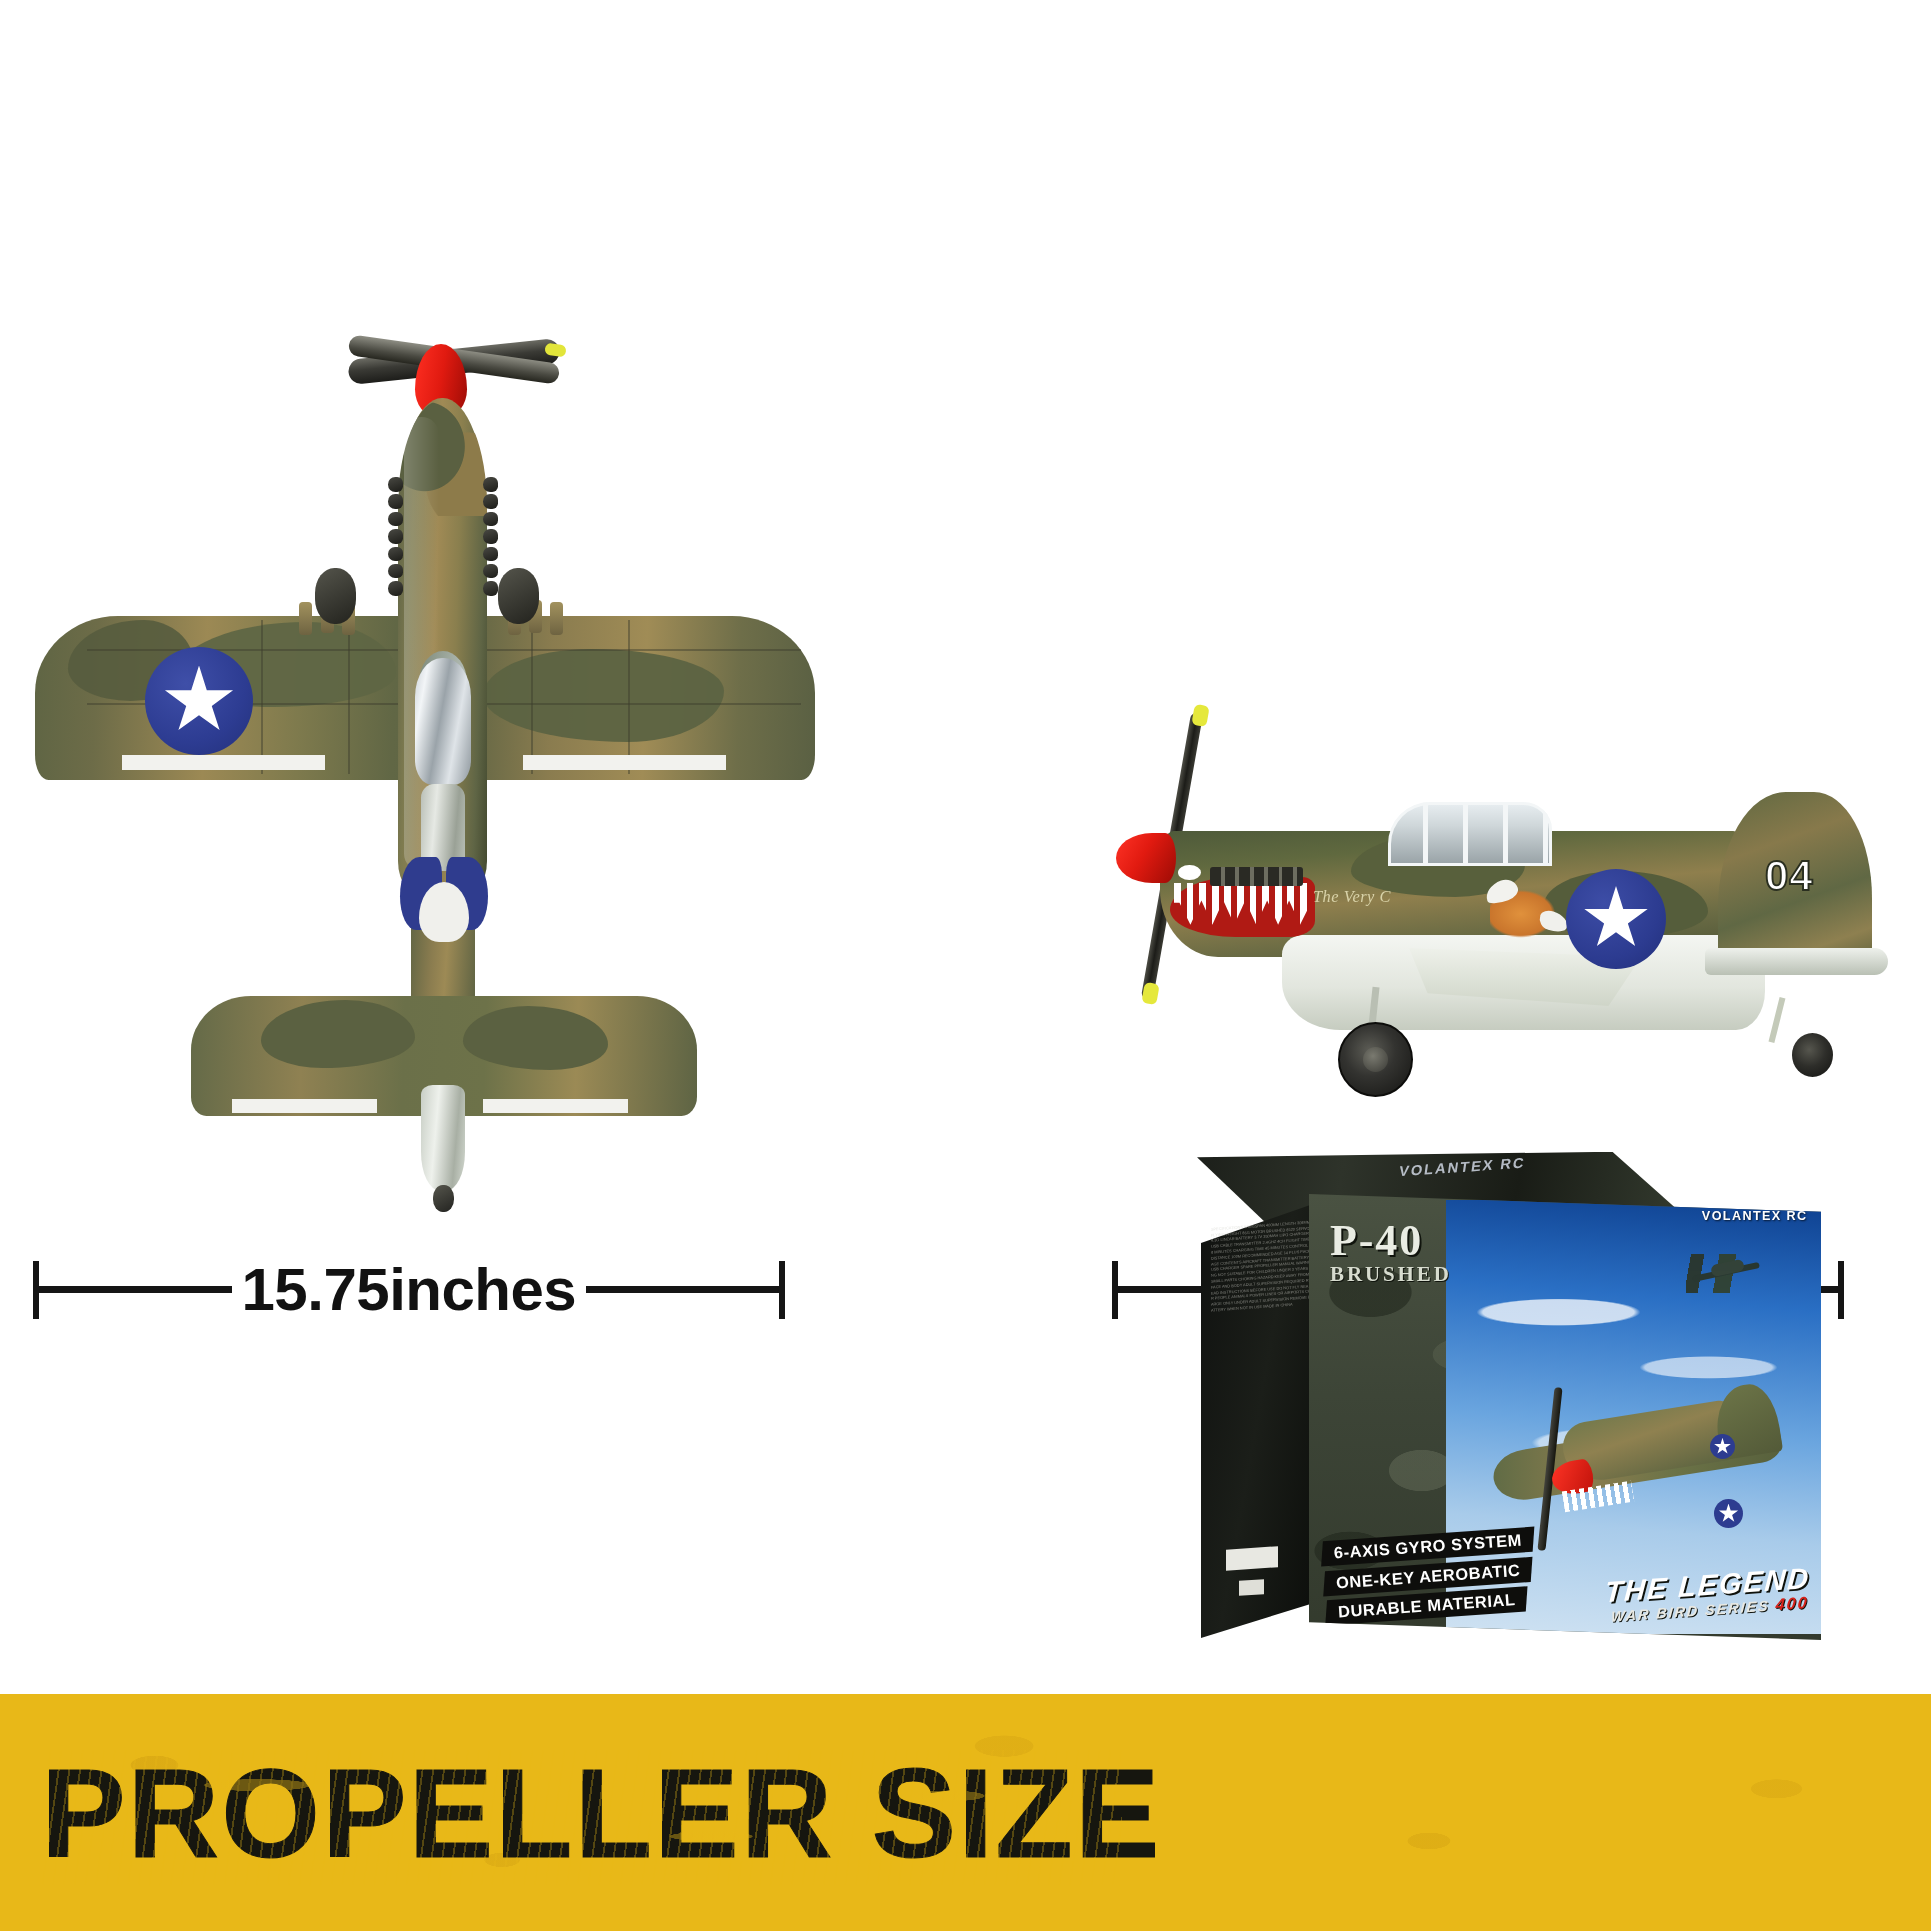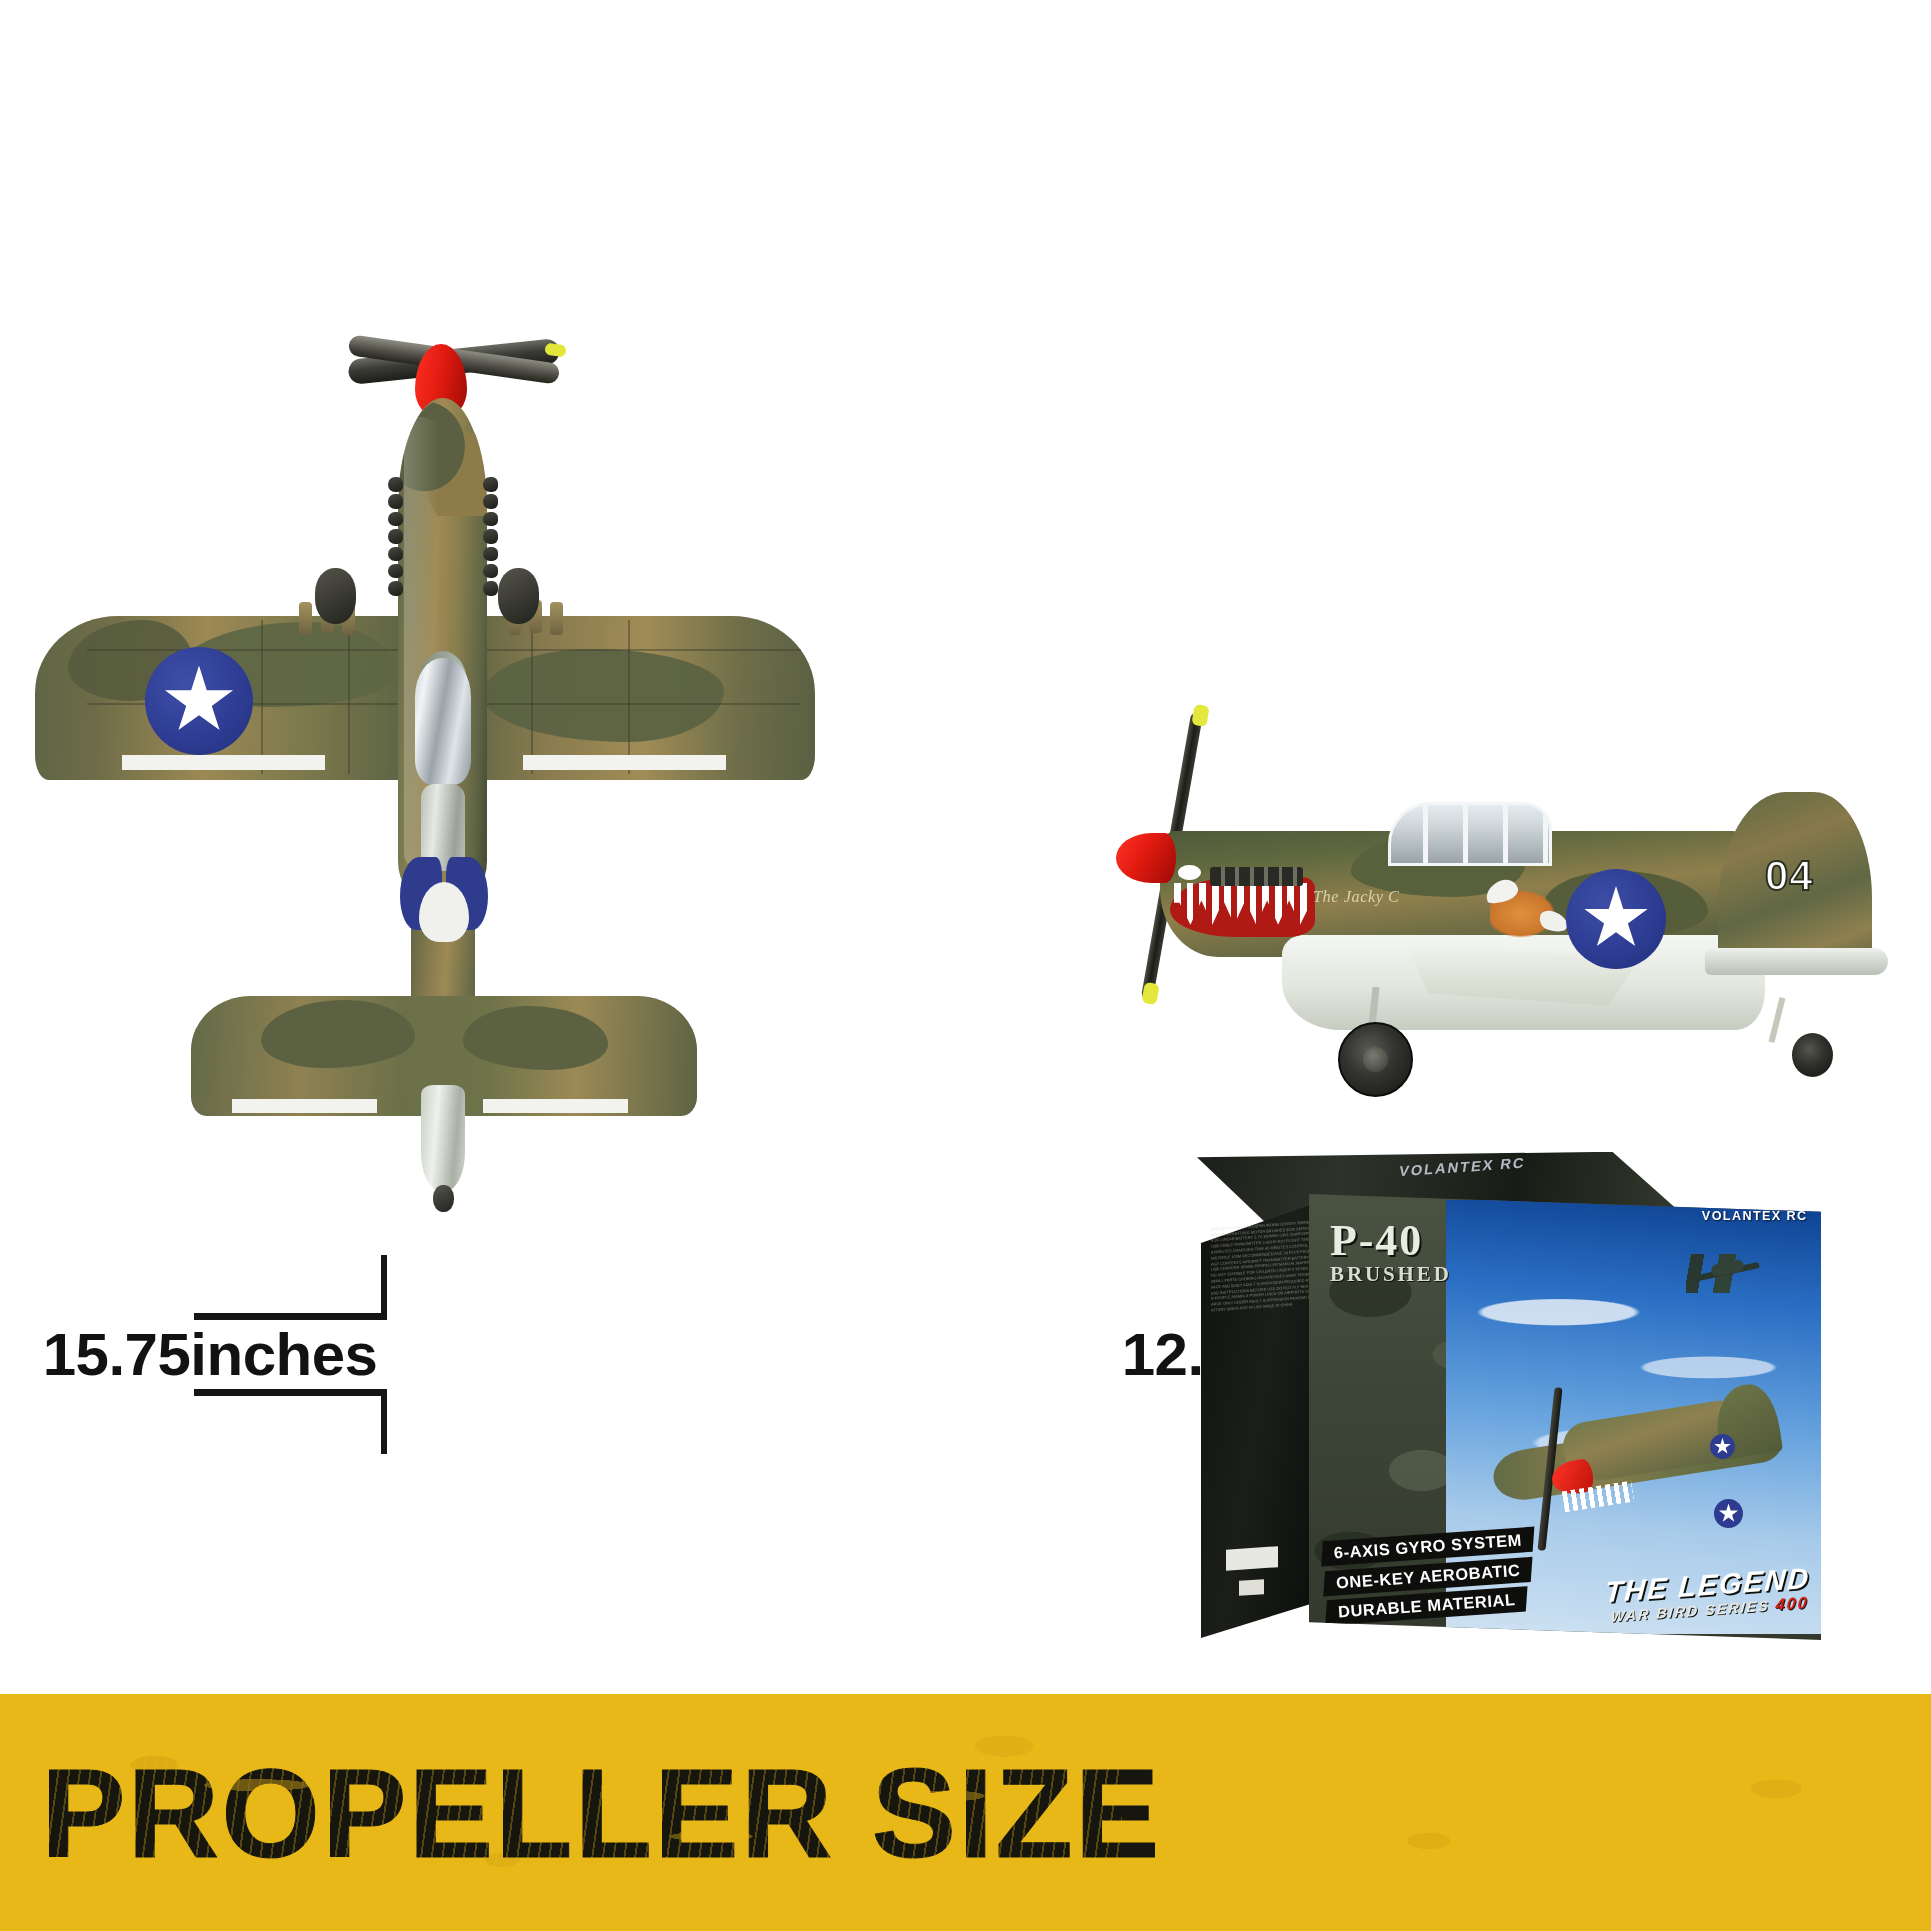--- a/index.html
+++ b/index.html
@@ -182,21 +182,21 @@
   .ps-wheel-main{position:absolute;left:228px;top:315px;width:75px;height:75px;border-radius:50%;
     background:radial-gradient(circle at 42% 38%,#5d5d56 0%,#333330 42%,#141412 100%);
     border:2.9px solid #0d0d0b;box-sizing:border-box;}
   .ps-wheel-hub{position:absolute;left:253px;top:340px;width:25px;height:25px;border-radius:50%;
     background:radial-gradient(circle at 40% 36%,#7a7a70,#3a3a35);}
   .ps-wheel-tail{position:absolute;left:682px;top:326px;width:41px;height:44px;border-radius:50%;
     background:radial-gradient(circle at 42% 38%,#56564e 0%,#2e2e2a 46%,#121210 100%);}
   .ps-tailleg{position:absolute;left:664px;top:290px;width:5.8px;height:46px;background:#c4cab9;transform:rotate(14deg);}
 
   
-  .dim{position:absolute;display:flex;align-items:flex-end;flex-direction:column;}
+  .dim{position:absolute;display:flex;align-items:center;}
   .dim .cap{width:5.8px;height:58px;background:#151515;}
   .dim .line{height:6.8px;background:#151515;}
   .dim .val{font-size:60px;font-weight:700;color:#121212;letter-spacing:-0.5px;
     font-family:"Liberation Sans",sans-serif;padding:0 9.7px;white-space:nowrap;}
 
   #dim-left{left:33px;top:1255px;}
   #dim-right{left:1112px;top:1255px;}
 
   
   .box-wrap{position:absolute;left:1081px;top:1144px;width:850px;height:734px;}
@@ -409,21 +409,21 @@
 
       <div class="ps-belly"></div>
       <div class="ps-wingroot"></div>
 
       <div class="ps-spinner"></div>
       <div class="ps-sharkmouth"></div>
       <div class="ps-teeth"></div>
       <div class="ps-eye"></div>
       <div class="ps-exh"></div>
 
-      <div class="ps-nose-script">The Jacky C</div>
+      <div class="ps-nose-script">The Very C</div>
 
       <div class="ps-canopy"></div>
       <div class="ps-canopy-frames"></div>
 
       <div class="ps-tiger"></div>
       <div class="ps-tiger-wing"></div>
       <div class="ps-tiger-wing2"></div>
 
       <div class="ps-roundel">
         <div class="ps-star"></div>

